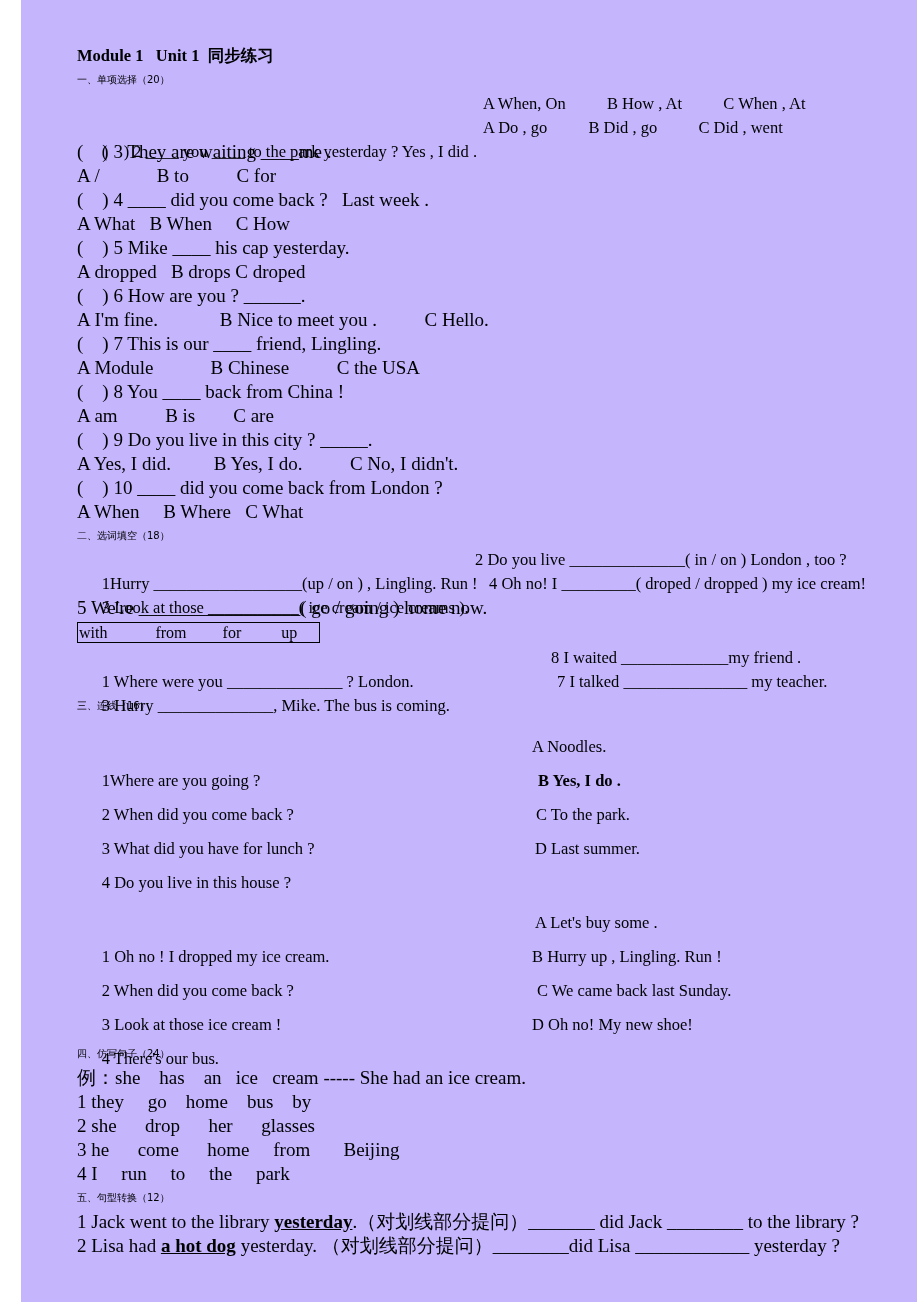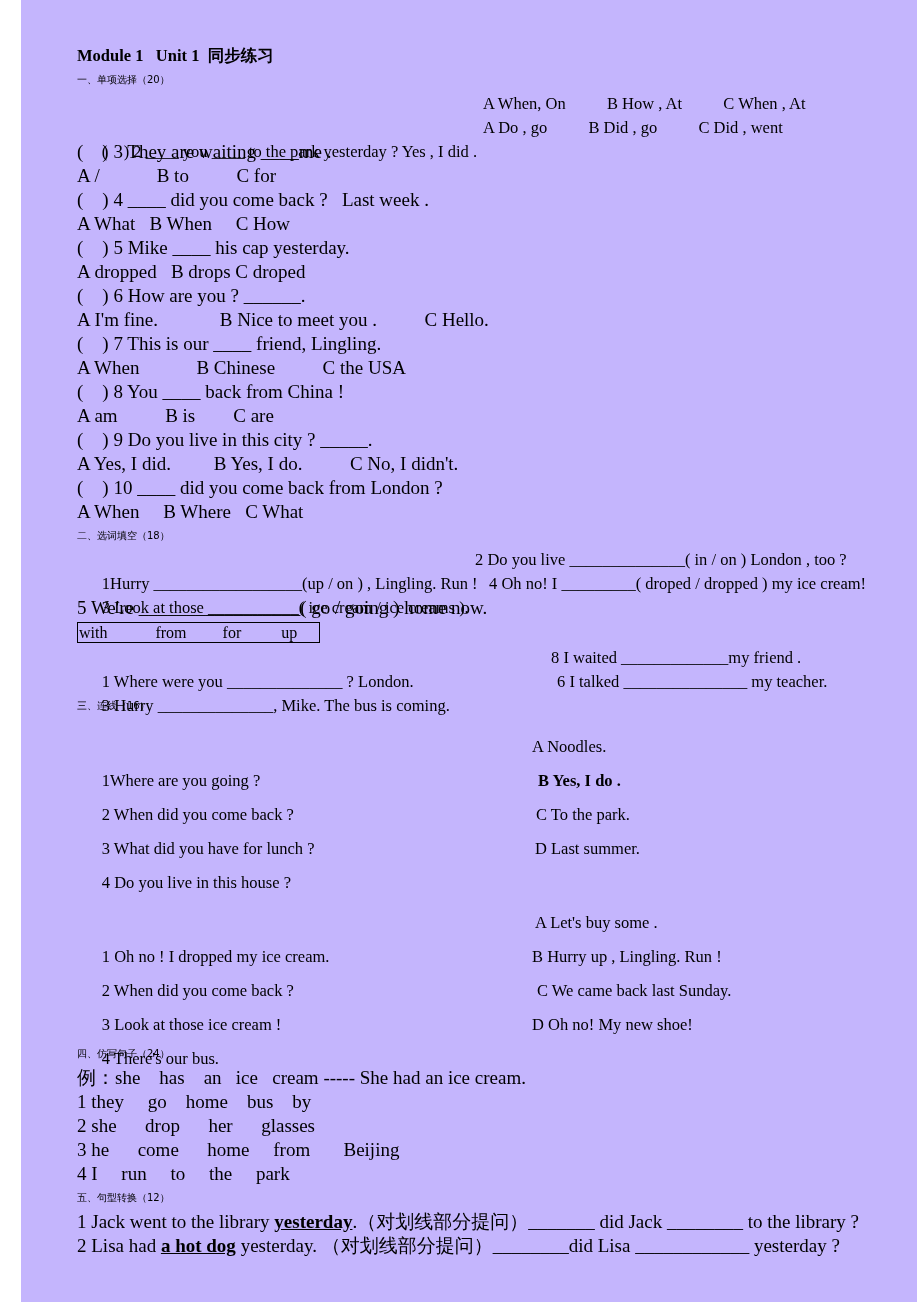--- a/index.html
+++ b/index.html
@@ -104,21 +104,21 @@
 
     <div class="ln">(    ) 3 They are waiting ____me .</div>
     <div class="ln">A /            B to          C for</div>
     <div class="ln">(    ) 4 ____ did you come back ?   Last week .</div>
     <div class="ln">A What   B When     C How</div>
     <div class="ln">(    ) 5 Mike ____ his cap yesterday.</div>
     <div class="ln">A dropped   B drops C droped</div>
     <div class="ln">(    ) 6 How are you ? ______.</div>
     <div class="ln">A I'm fine.             B Nice to meet you .          C Hello.</div>
     <div class="ln">(    ) 7 This is our ____ friend, Lingling.</div>
-    <div class="ln">A When            B Chinese          C the USA</div>
+    <div class="ln">A Module            B Chinese          C the USA</div>
     <div class="ln">(    ) 8 You ____ back from China !</div>
     <div class="ln">A am          B is        C are</div>
     <div class="ln">(    ) 9 Do you live in this city ? _____.</div>
     <div class="ln">A Yes, I did.         B Yes, I do.          C No, I didn't.</div>
     <div class="ln">(    ) 10 ____ did you come back from London ?</div>
     <div class="ln">A When     B Where   C What</div>
 
     <div class="sec-head cn">二、选词填空（18）</div>
 
     <div class="two-col">
@@ -135,21 +135,21 @@
 
     <div class="wordbank">with            from         for          up</div>
 
     <div class="two-col" style="margin-top:3px;">
       <span>1 Where were you ______________ ? London.</span>
       <span class="right-col" style="left:474px;top:0;">8 I waited _____________my friend .</span>
     </div>
 
     <div class="two-col">
       <span>3 Hurry ______________, Mike. The bus is coming.</span>
-      <span class="right-col" style="left:480px;top:0;">6 I talked _______________ my teacher.</span>
+      <span class="right-col" style="left:480px;top:0;">7 I talked _______________ my teacher.</span>
     </div>
 
     <div class="sec-head cn">三、连线（16）</div>
 
     <div class="spacer12"></div>
 
     <div class="match-row">
       <span>1Where are you going ?</span>
       <span class="match-right" style="left:455px;top:0;">A Noodles.</span>
     </div>

